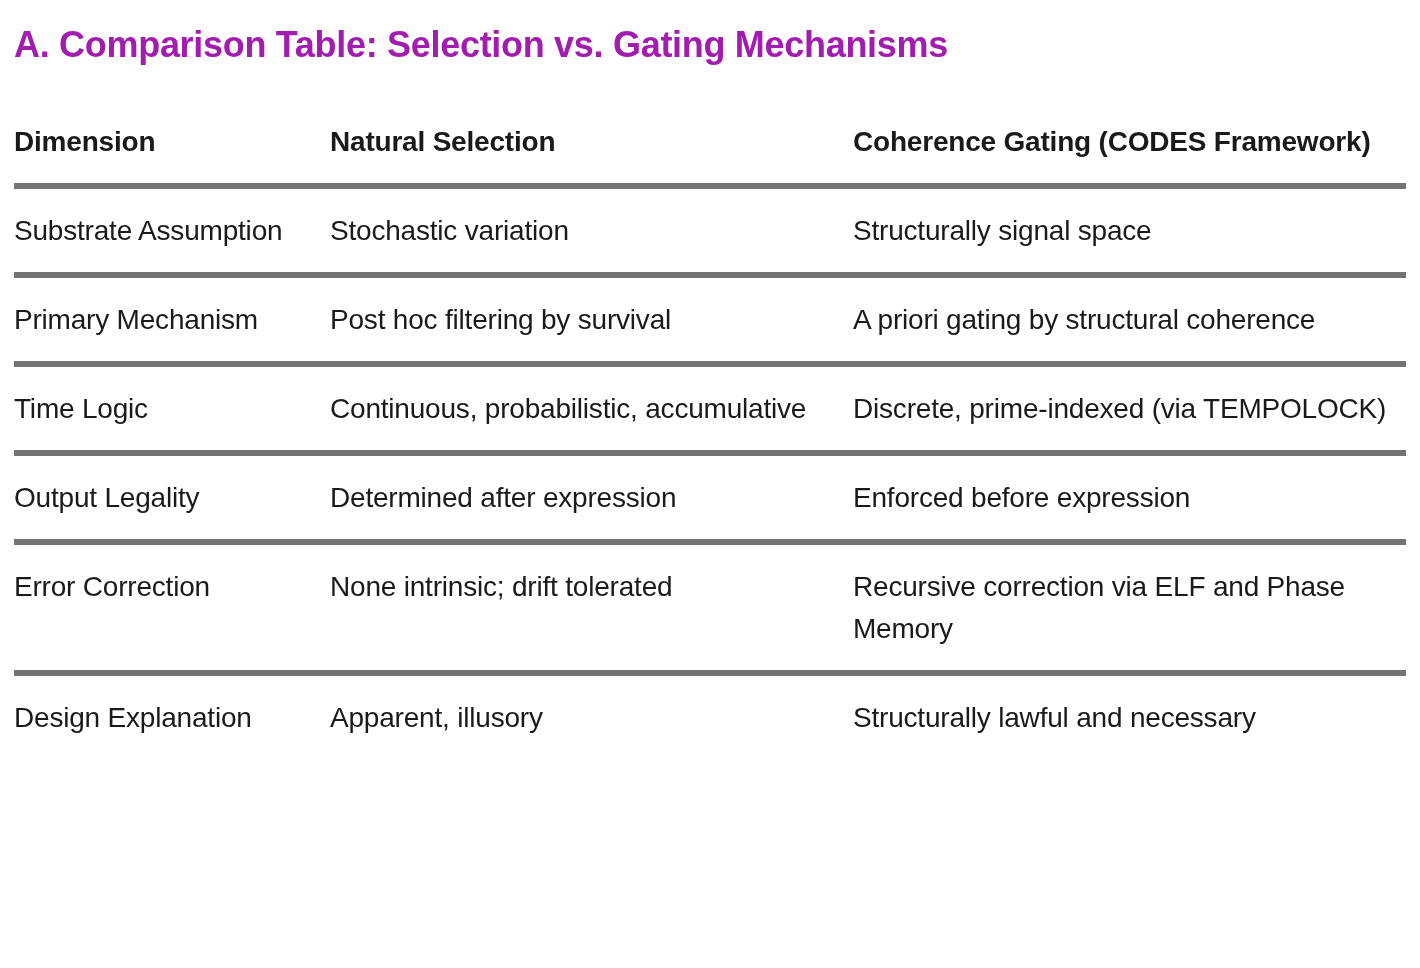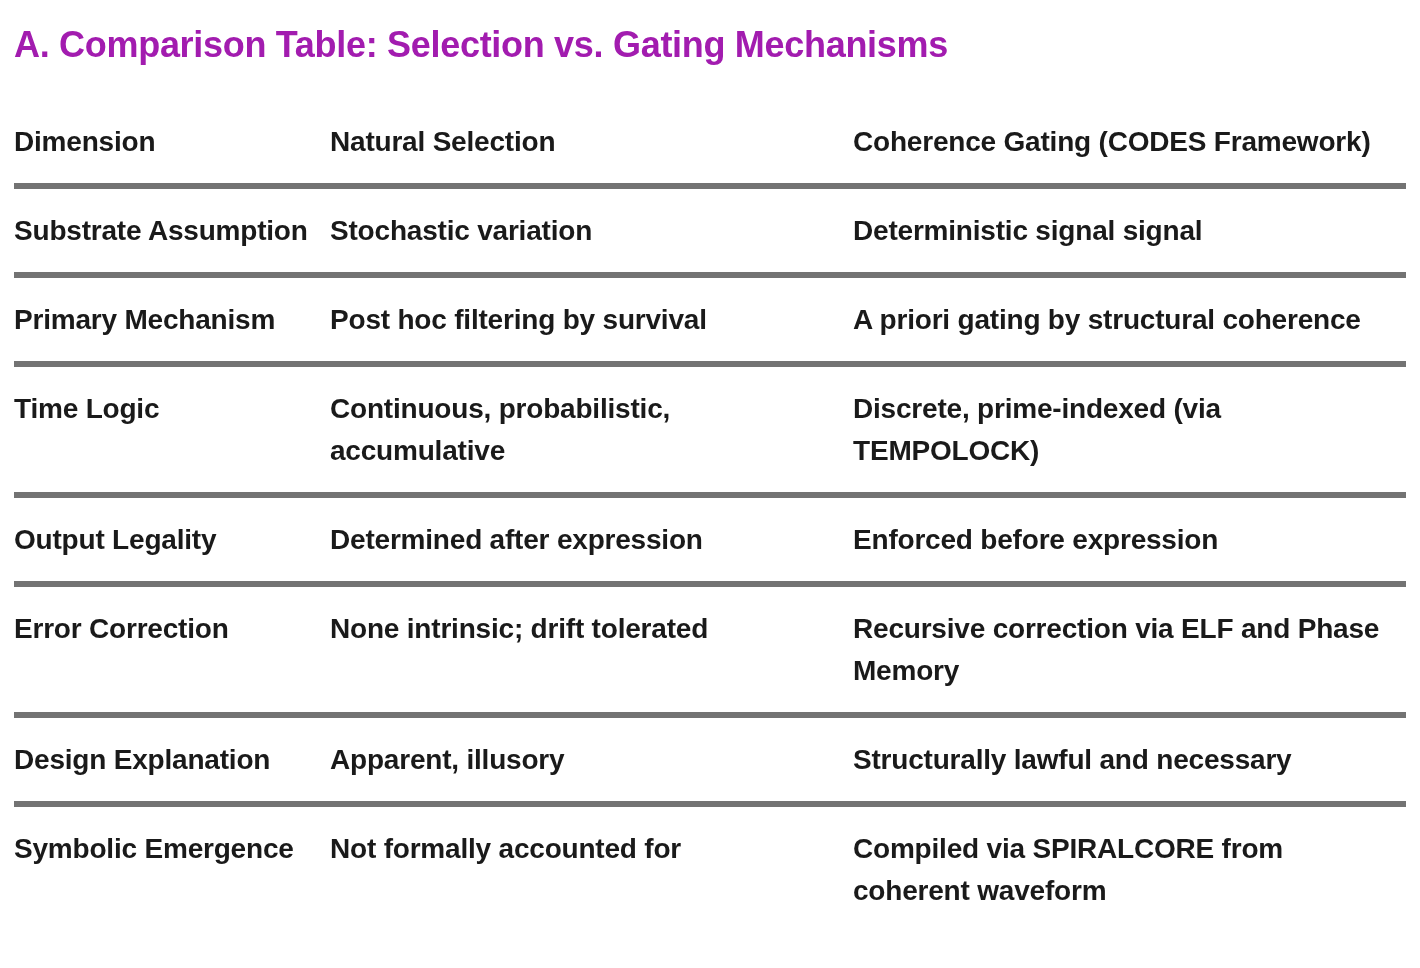--- a/index.html
+++ b/index.html
@@ -34,21 +34,21 @@
   col.c1 { width: 316px; }
   col.c2 { width: 523px; }
   
   th, td {
     text-align: left;
     vertical-align: top;
     font-size: 28px;
     line-height: 42px;
     padding: 21px 16px 20px 0;
     color: #1a1a1a;
-    font-weight: 700;
+    font-weight: 400;
     letter-spacing: -0.2px;
   }
   td.col3, th.col3 { padding-right: 4px; margin-left: 8px; }
   thead th { font-weight: 700; }
   thead tr, tbody tr { border-bottom: 6px solid #737373; }
   tbody tr:last-child { border-bottom: none; }
 </style>
 </head>
 <body>
 
@@ -66,21 +66,21 @@
       <tr>
         <th>Dimension</th>
         <th>Natural Selection</th>
         <th class="col3">Coherence Gating (CODES Framework)</th>
       </tr>
     </thead>
     <tbody>
       <tr>
         <td>Substrate Assumption</td>
         <td>Stochastic variation</td>
-        <td class="col3">Deterministic signal signal</td>
+        <td class="col3">Structurally signal space</td>
       </tr>
       <tr>
         <td>Primary Mechanism</td>
         <td>Post hoc filtering by survival</td>
         <td class="col3">A priori gating by structural coherence</td>
       </tr>
       <tr>
         <td>Time Logic</td>
         <td>Continuous, probabilistic, accumulative</td>
         <td class="col3">Discrete, prime-indexed (via TEMPOLOCK)</td>
@@ -93,21 +93,16 @@
       <tr>
         <td>Error Correction</td>
         <td>None intrinsic; drift tolerated</td>
         <td class="col3">Recursive correction via ELF and Phase Memory</td>
       </tr>
       <tr>
         <td>Design Explanation</td>
         <td>Apparent, illusory</td>
         <td class="col3">Structurally lawful and necessary</td>
       </tr>
-      <tr>
-        <td>Symbolic Emergence</td>
-        <td>Not formally accounted for</td>
-        <td class="col3">Compiled via SPIRALCORE from coherent waveform</td>
-      </tr>
     </tbody>
   </table>
 
 </div>
 
 </body></html>

